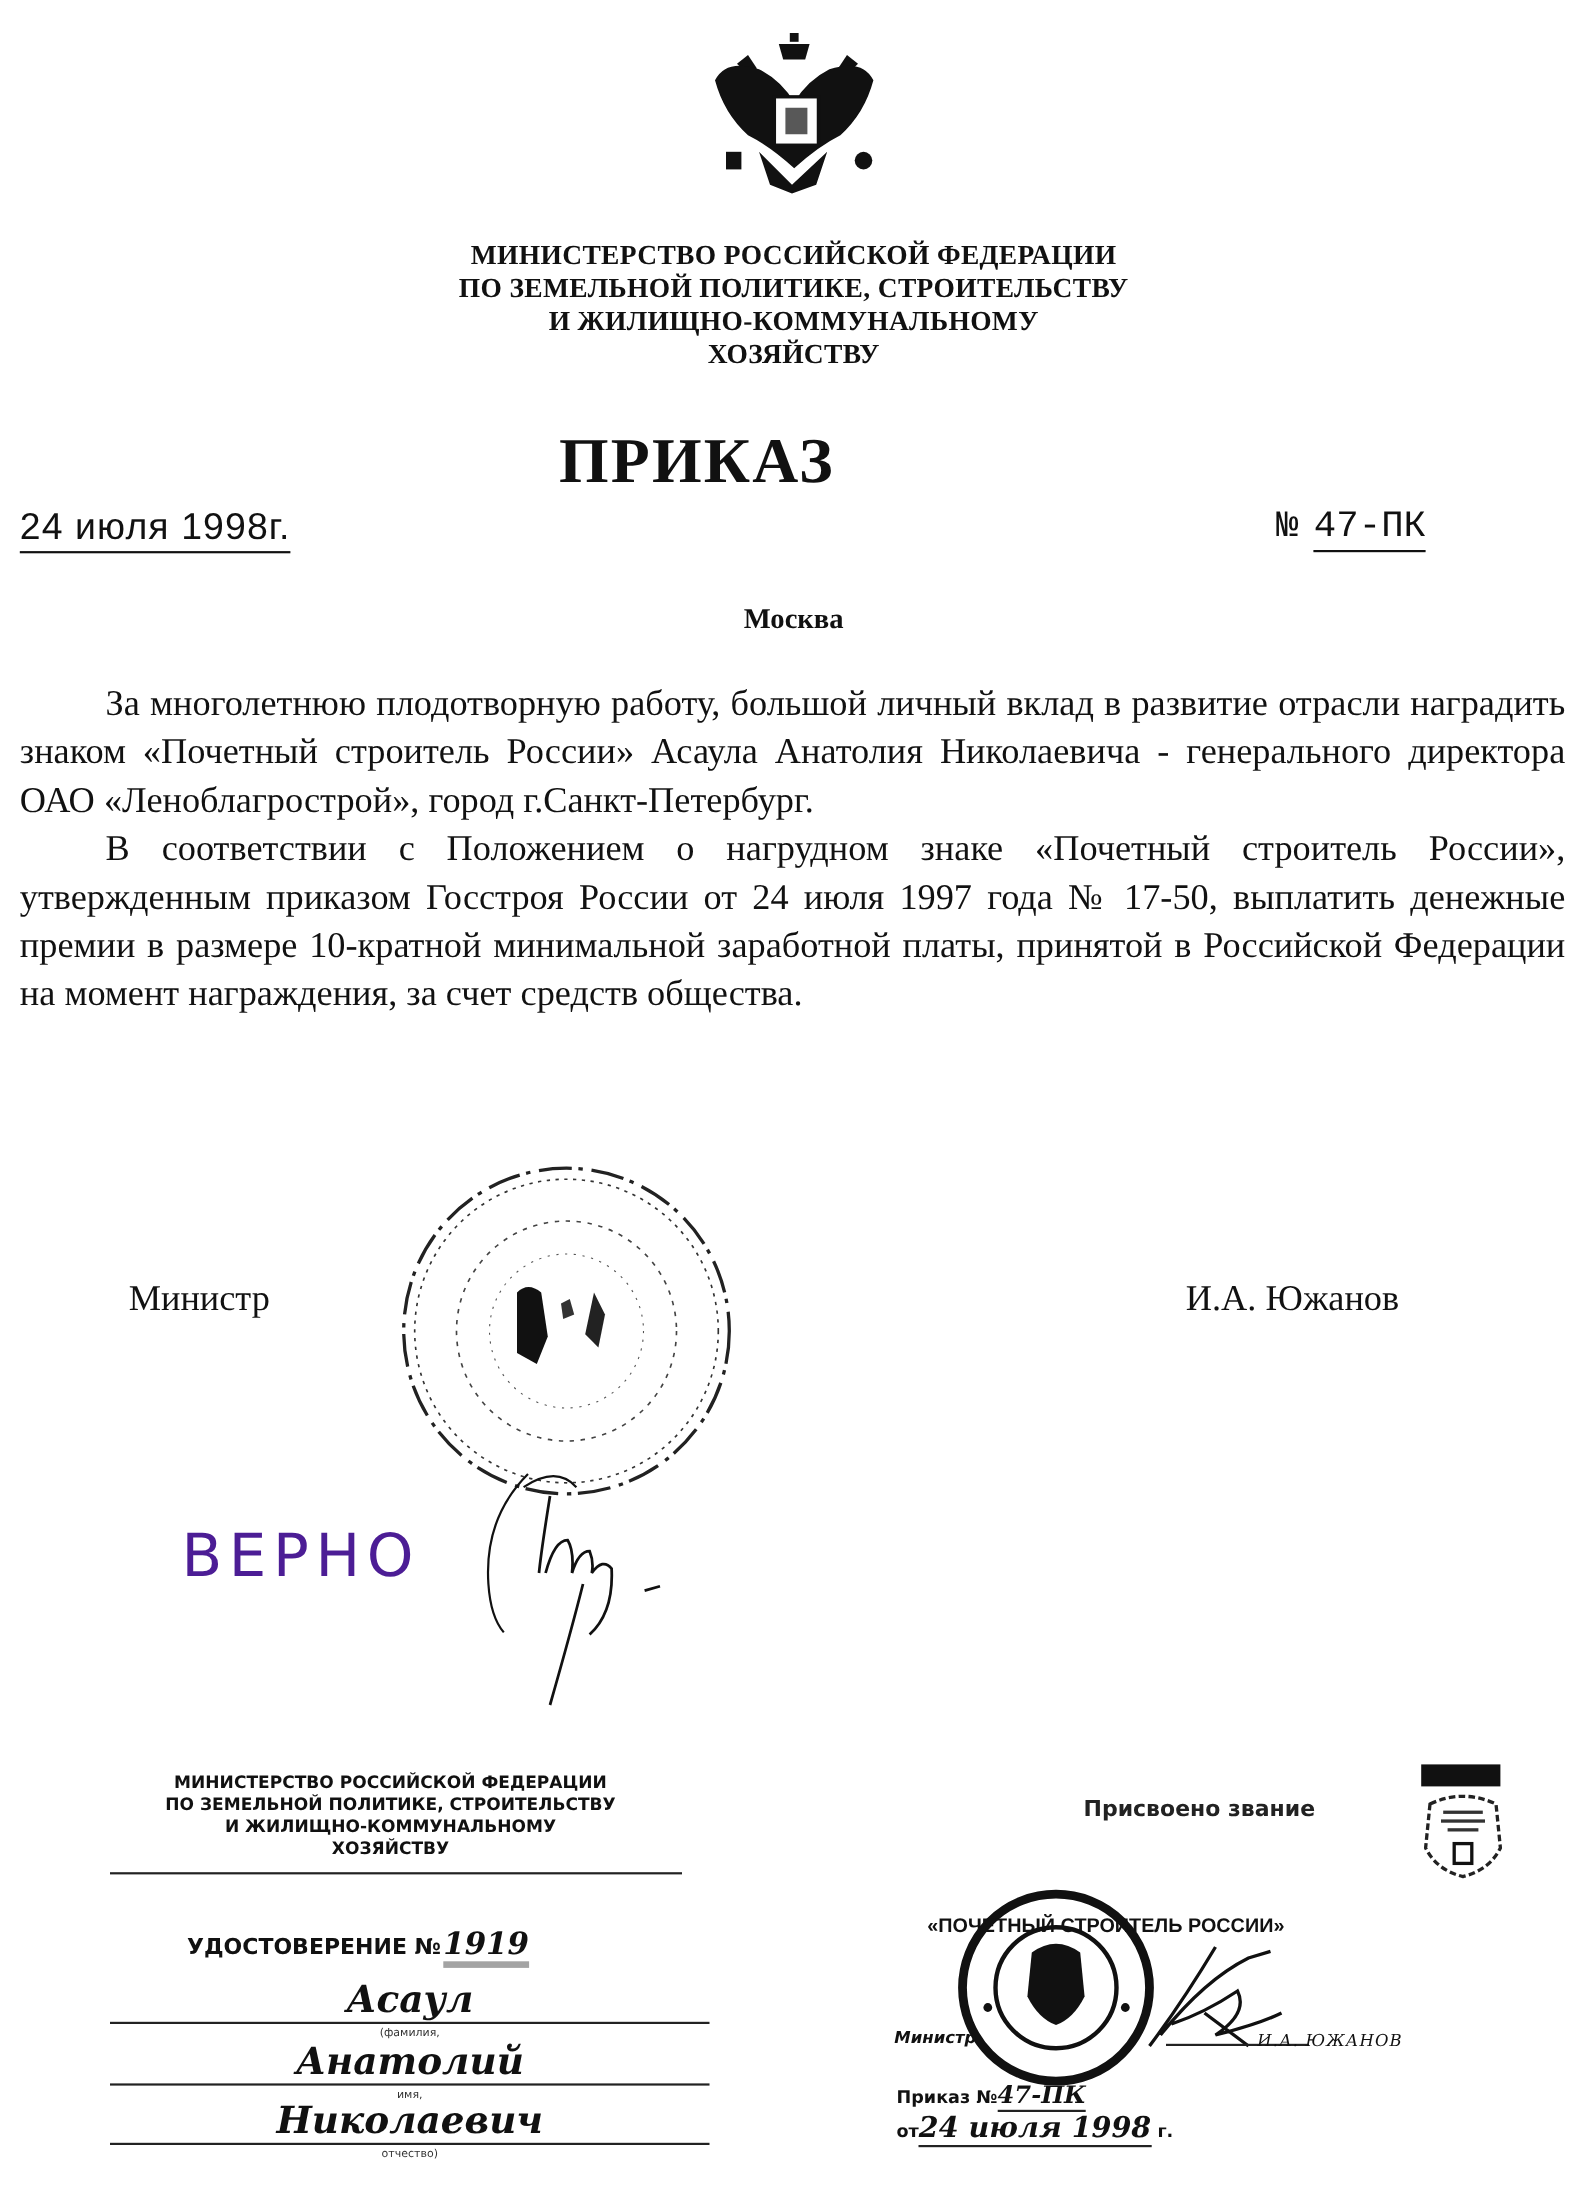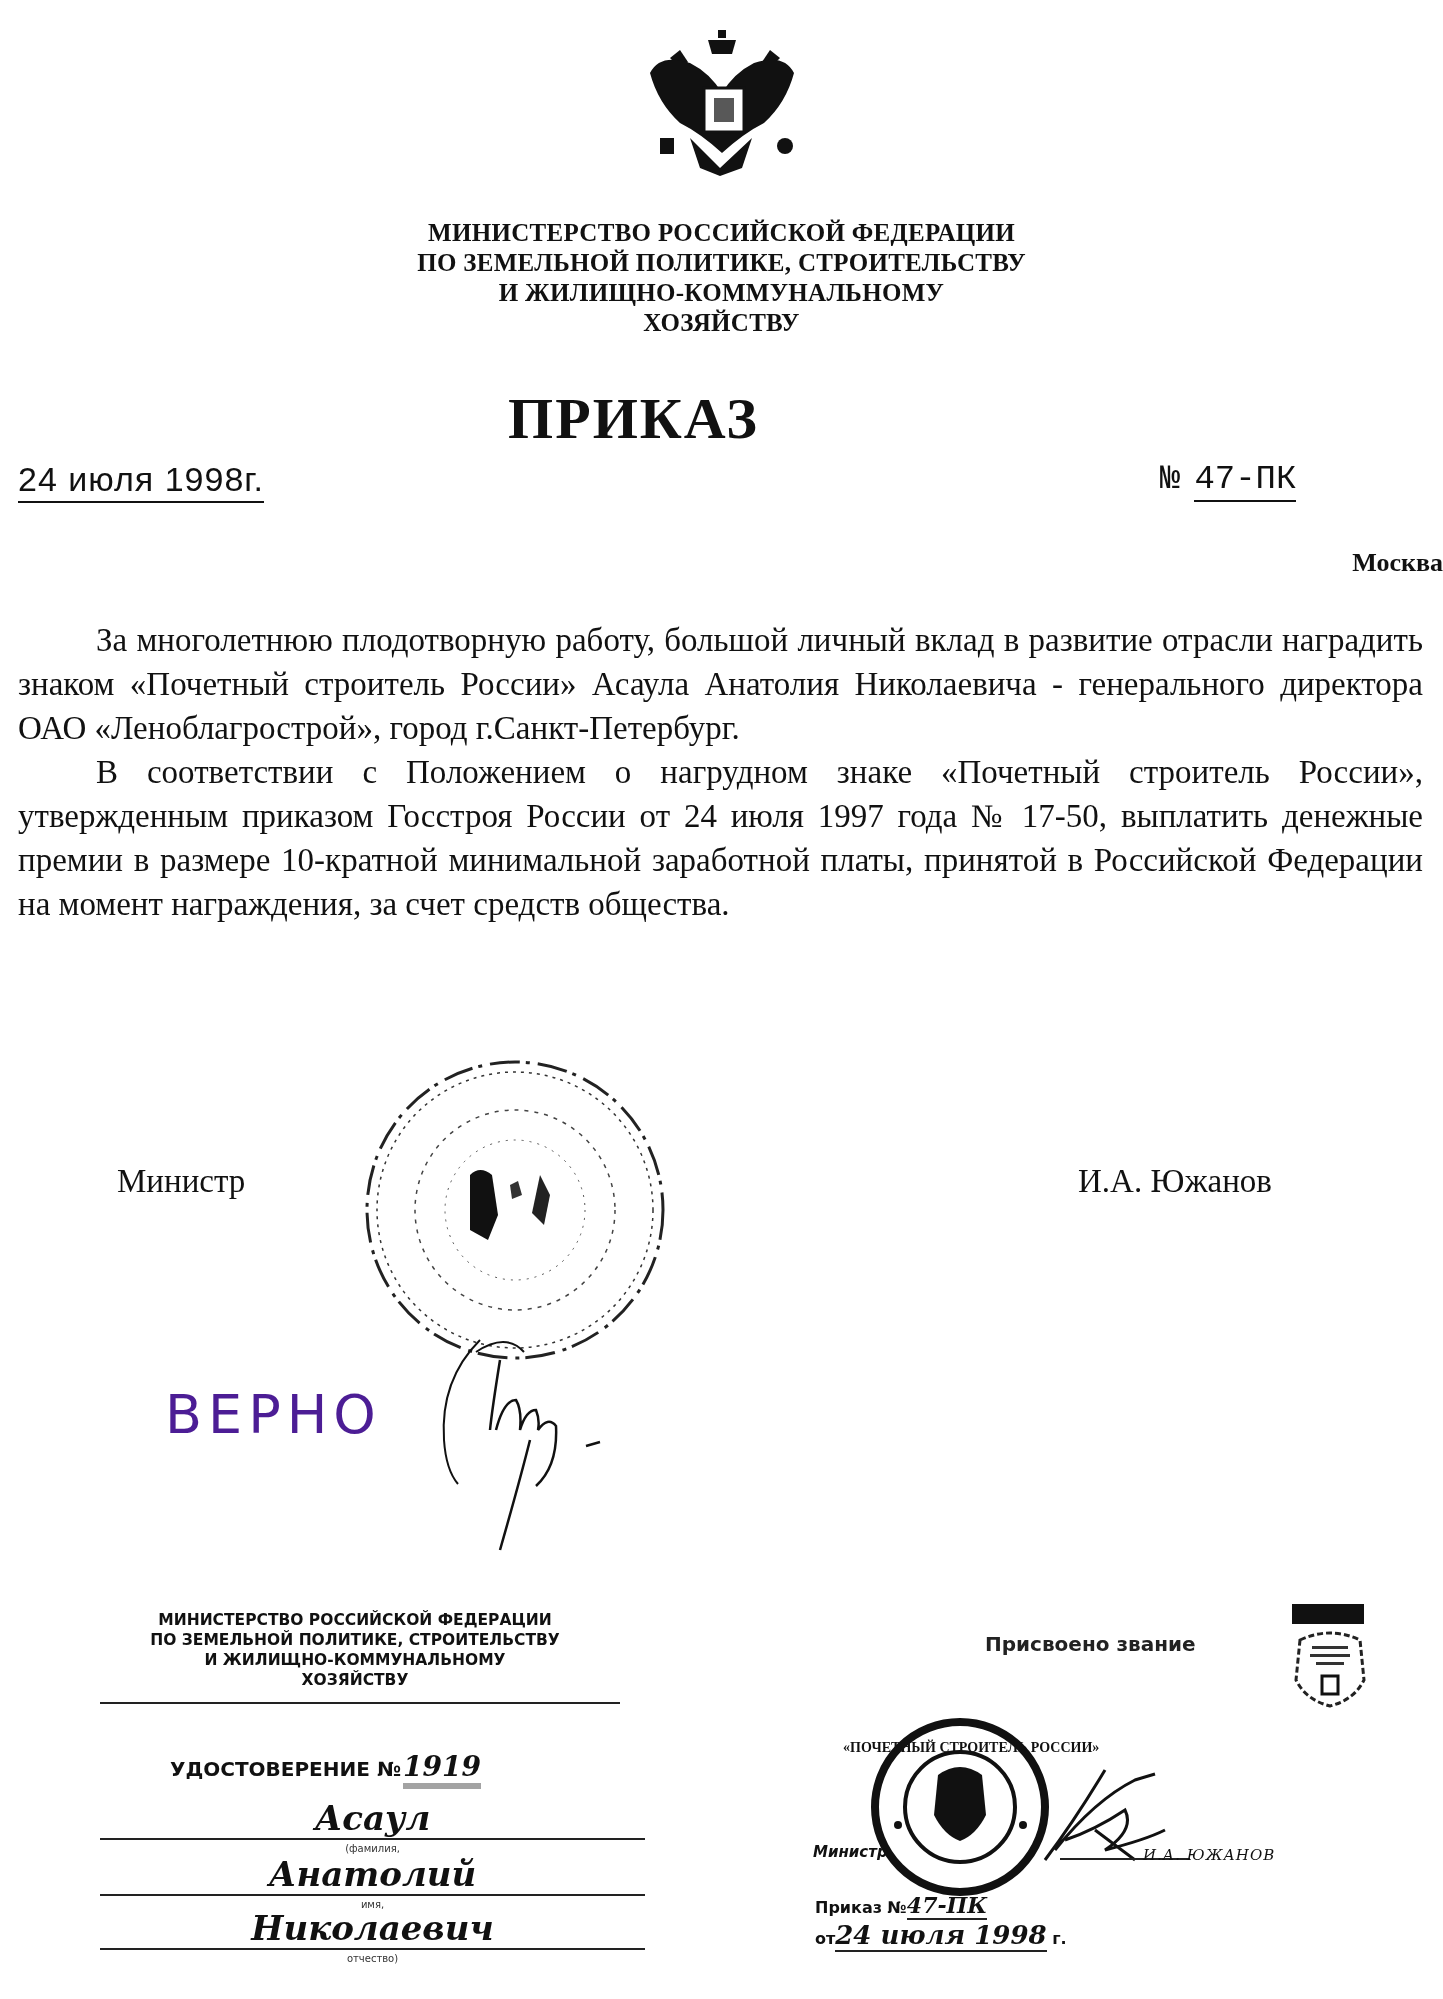--- a/index.html
+++ b/index.html
@@ -12,21 +12,21 @@
     .ministry-header div { display: block; }
 
     .order-title { position: absolute; left: 0; top: 385px; width: 1267px; text-align: center;
       font-family: "Liberation Serif", serif; font-weight: bold; font-size: 58px; letter-spacing: 2px; }
 
     .order-date { position: absolute; left: 18px; top: 460px; font-family: Liberation Sans, sans-serif; font-size: 34px;
       border-bottom: 2px solid #111; padding-bottom: 2px; letter-spacing: 1px; }
     .order-number-wrap { position: absolute; left: 1160px; top: 460px; font-family: "Liberation Mono", monospace; font-size: 34px; }
     .order-number-wrap .num { border-bottom: 2px solid #111; padding-bottom: 2px; margin-left: 14px; }
 
-    .city { position: absolute; left: 0; top: 548px; width: 1443px; text-align: right; font-weight: bold; font-size: 26px; }
+    .city { position: absolute; left: 0; top: 548px; width: 1443px; text-align: center; font-weight: bold; font-size: 26px; }
 
     .body-text { position: absolute; left: 18px; top: 618px; width: 1405px; font-size: 33px; line-height: 44px; text-align: justify; }
     .body-text p { margin: 0; text-indent: 78px; }
 
     .signature-row { position: absolute; top: 1163px; font-size: 33px; }
     .sig-title { left: 117px; }
     .sig-name { left: 1078px; }
 
     .seal-main { position: absolute; left: 360px; top: 1055px; width: 310px; height: 310px; }
     .verno { position: absolute; left: 165px; top: 1383px; font-family: "DejaVu Sans", sans-serif; font-size: 54px; letter-spacing: 6px; color: #4c1d95; }
@@ -38,21 +38,21 @@
     .cert-rule { position: absolute; left: 100px; top: 1702px; width: 520px; border-top: 2px solid #222; }
     .cert-number { position: absolute; left: 170px; top: 1750px; font-family: "DejaVu Sans", sans-serif; font-weight: bold; font-size: 20px; }
     .cert-number .hand { font-family: "DejaVu Serif", serif; font-style: italic; font-weight: bold; font-size: 28px; border-bottom: 6px solid #a3a3a3; margin-left: 2px; }
     .cert-line { position: absolute; left: 100px; width: 545px; border-bottom: 2px solid #222; text-align: center; }
     .cert-line .hand { font-family: "DejaVu Serif", serif; font-style: italic; font-weight: bold; font-size: 34px; line-height: 40px; display: inline-block; }
     .cert-caption { position: absolute; left: 100px; width: 545px; text-align: center; font-family: "DejaVu Sans", sans-serif; font-size: 10px; color: #333; }
 
     
     .awarded-label { position: absolute; left: 985px; top: 1632px; font-family: "DejaVu Sans", sans-serif; font-weight: bold; font-size: 20px; color: #222; }
     .badge-img { position: absolute; left: 1290px; top: 1600px; width: 80px; height: 110px; }
-    .title-awarded { position: absolute; left: 843px; top: 1740px; font-family: Liberation Serif, serif; font-weight: bold; font-size: 14px; }
+    .title-awarded { position: absolute; left: 843px; top: 1740px; font-family: Liberation Sans, sans-serif; font-weight: bold; font-size: 18px; }
     .seal-small { position: absolute; left: 868px; top: 1715px; width: 185px; height: 185px; }
     .small-sign { position: absolute; left: 1035px; top: 1740px; width: 190px; height: 130px; }
     .cert-minister { position: absolute; left: 813px; top: 1843px; font-family: "DejaVu Sans", sans-serif; font-weight: bold; font-style: italic; font-size: 15px; }
     .cert-minister-line { position: absolute; left: 1060px; top: 1858px; width: 130px; border-top: 2px solid #222; }
     .cert-minister-name { position: absolute; left: 1143px; top: 1846px; font-family: "DejaVu Serif", serif; font-style: italic; font-size: 15px; letter-spacing: 1px; }
     .cert-order { position: absolute; left: 815px; top: 1892px; font-family: "DejaVu Sans", sans-serif; font-weight: bold; font-size: 16px; }
     .cert-order .hand { font-family: "DejaVu Serif", serif; font-style: italic; font-weight: bold; font-size: 22px; border-bottom: 2px solid #222; }
     .cert-date { position: absolute; left: 815px; top: 1920px; font-family: "DejaVu Sans", sans-serif; font-weight: bold; font-size: 16px; }
     .cert-date .hand { font-family: "DejaVu Serif", serif; font-style: italic; font-weight: bold; font-size: 26px; border-bottom: 2px solid #222; }
   </style>

